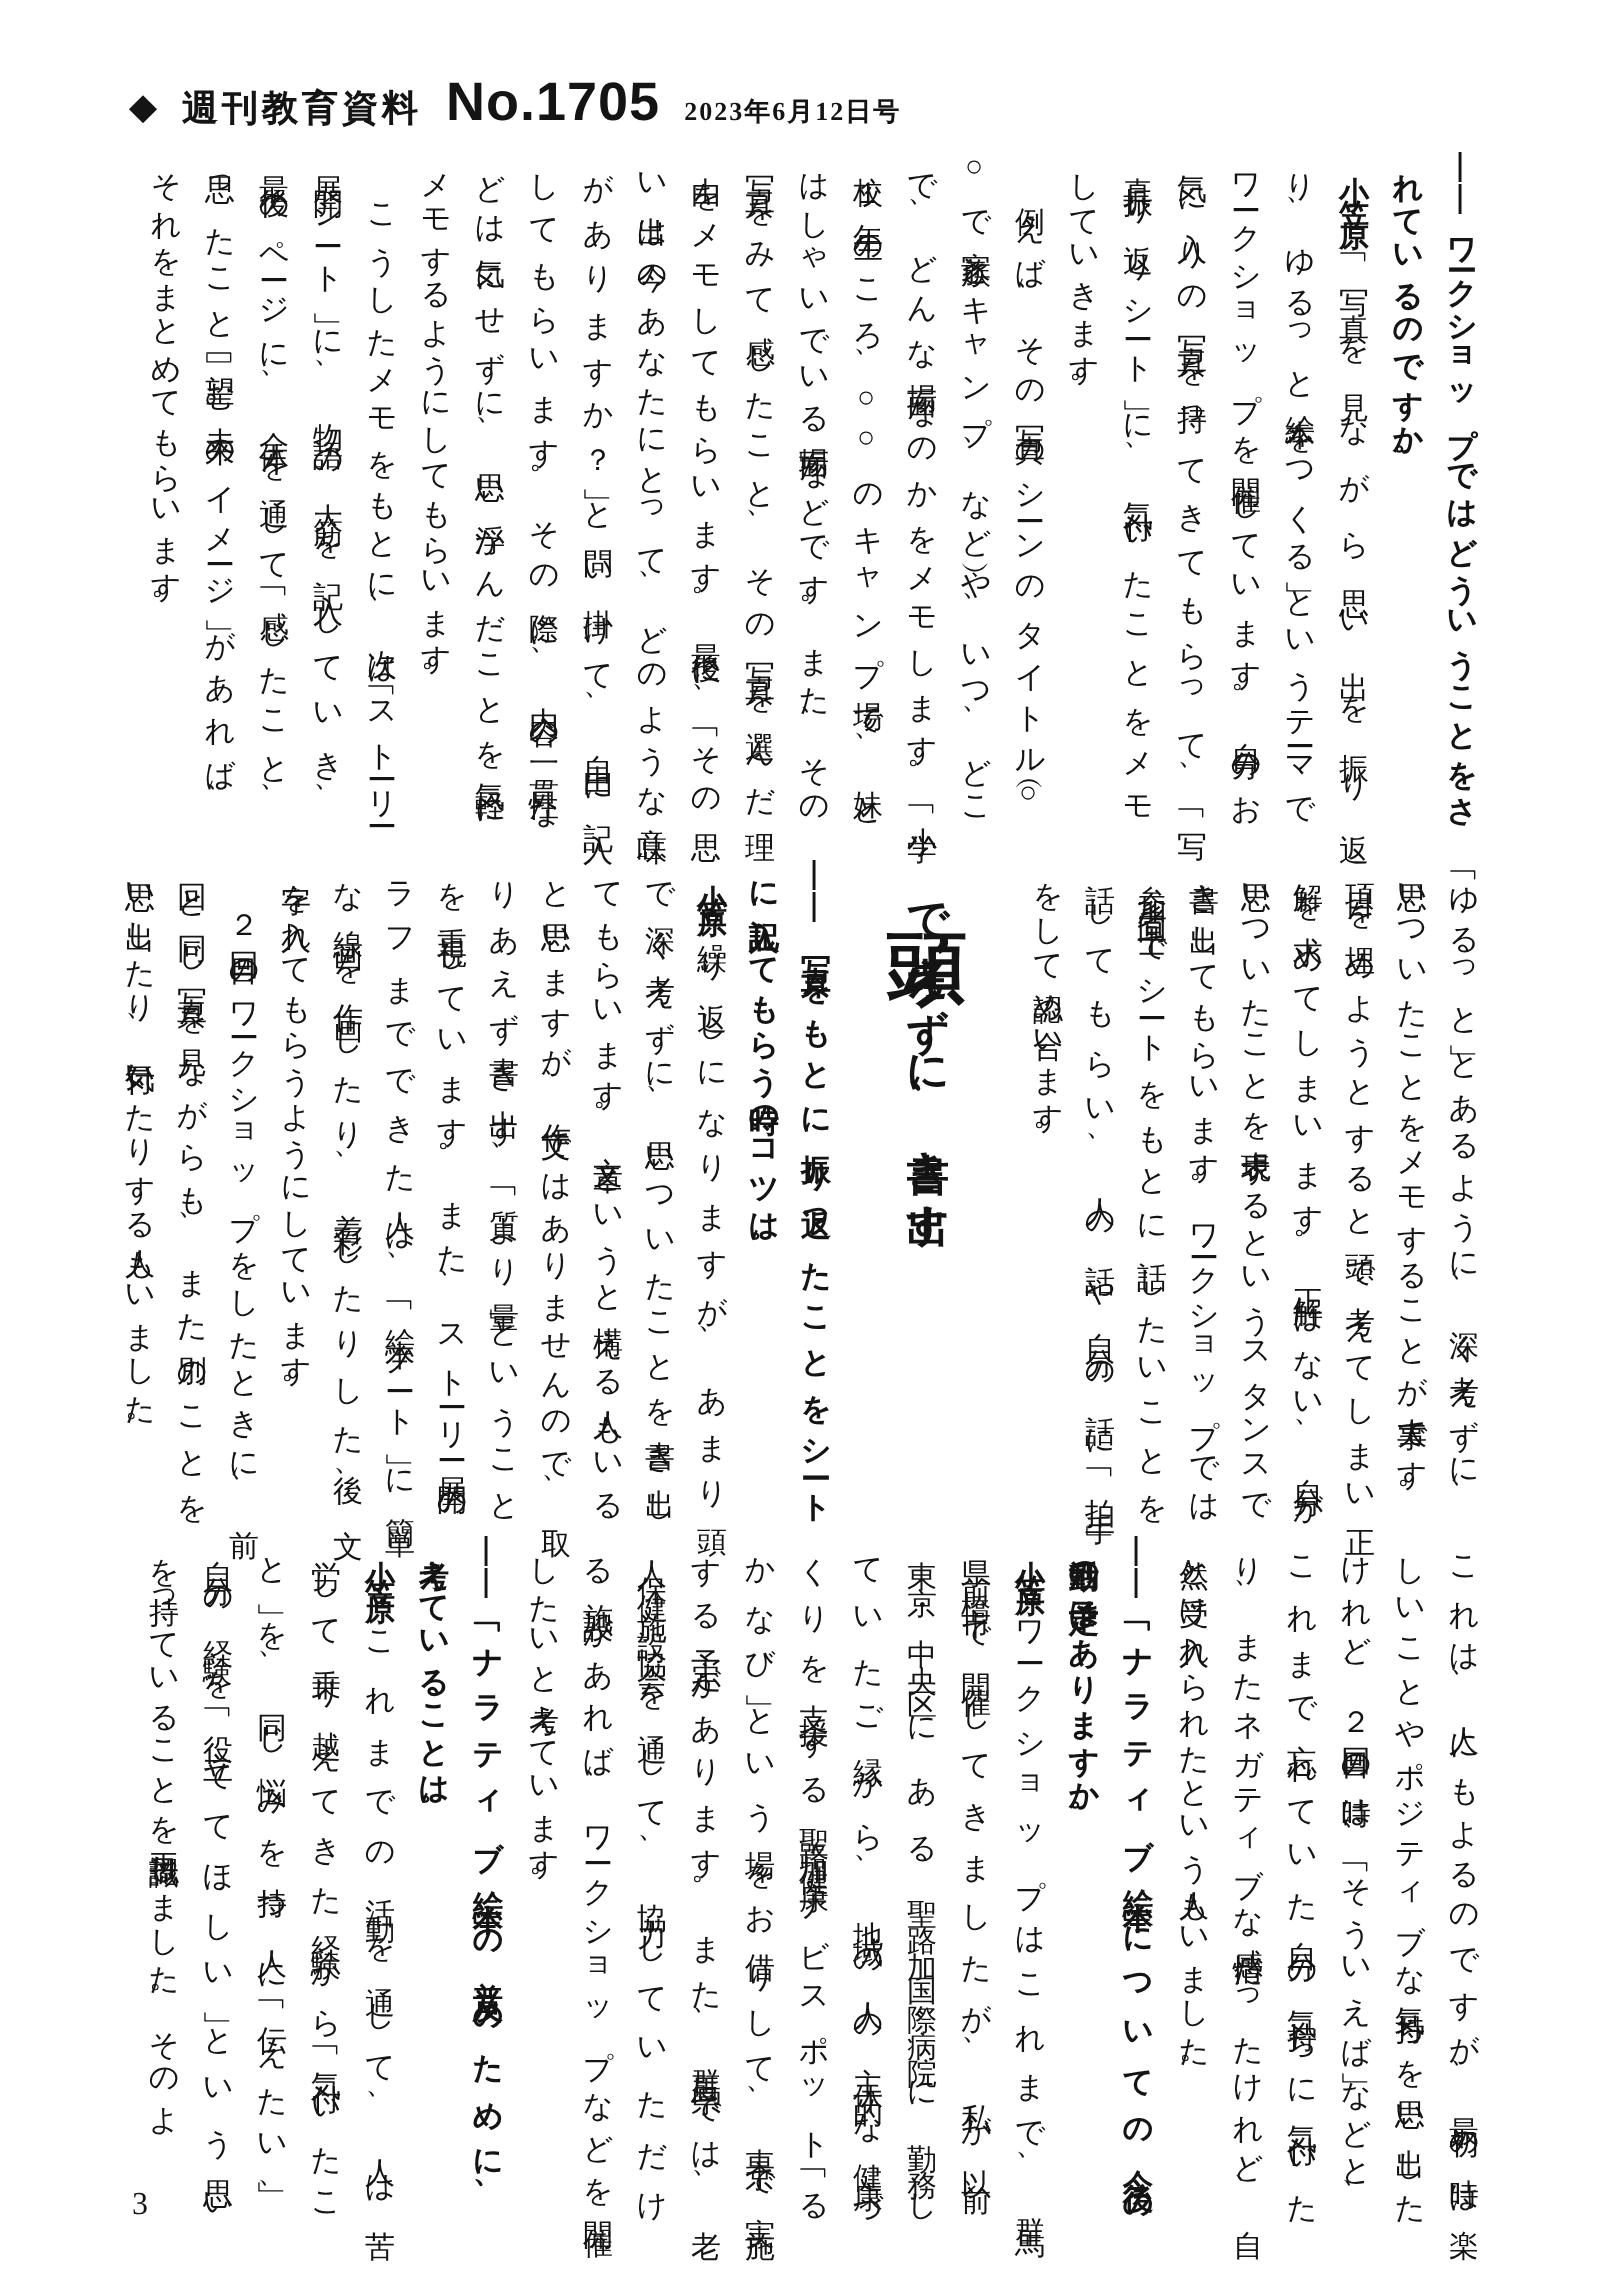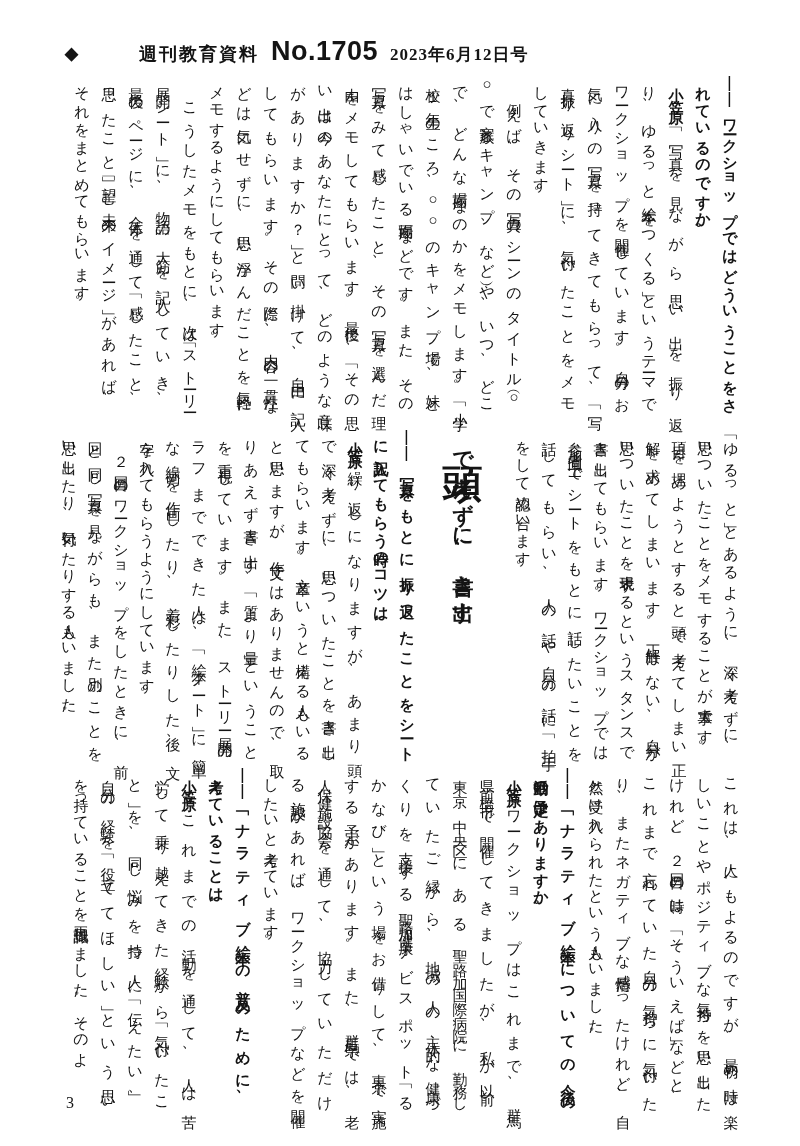--- a/index.html
+++ b/index.html
@@ -12,23 +12,23 @@
     font-family:"Liberation Serif", serif;
     overflow:hidden;
   }
   
   .masthead{
     position:absolute;top:36px;left:64px;
     display:flex;align-items:baseline;gap:12px;
     font-family:"Liberation Sans", sans-serif;
   }
   .diamond{font-size:15px;line-height:1;}
-  .mag-title{font-weight:700;font-size:18px;letter-spacing:2px;margin-left:48px;}
+  .mag-title{font-weight:700;font-size:18px;letter-spacing:2px;}
   .issue-no{font-weight:700;font-size:27px;letter-spacing:0.5px;}
-  .issue-date{font-family:"Liberation Serif", serif;font-weight:600;font-size:17px;letter-spacing:1px;}
+  .issue-date{font-family:"Liberation Serif", serif;font-weight:600;font-size:13px;letter-spacing:1px;}
   
   .sec{
     position:absolute;right:56px;left:56px;
     writing-mode:vertical-rl;
     text-orientation:mixed;
   }
   .sec .line{
     margin:0;
     font-size:15px;
     letter-spacing:1px;

